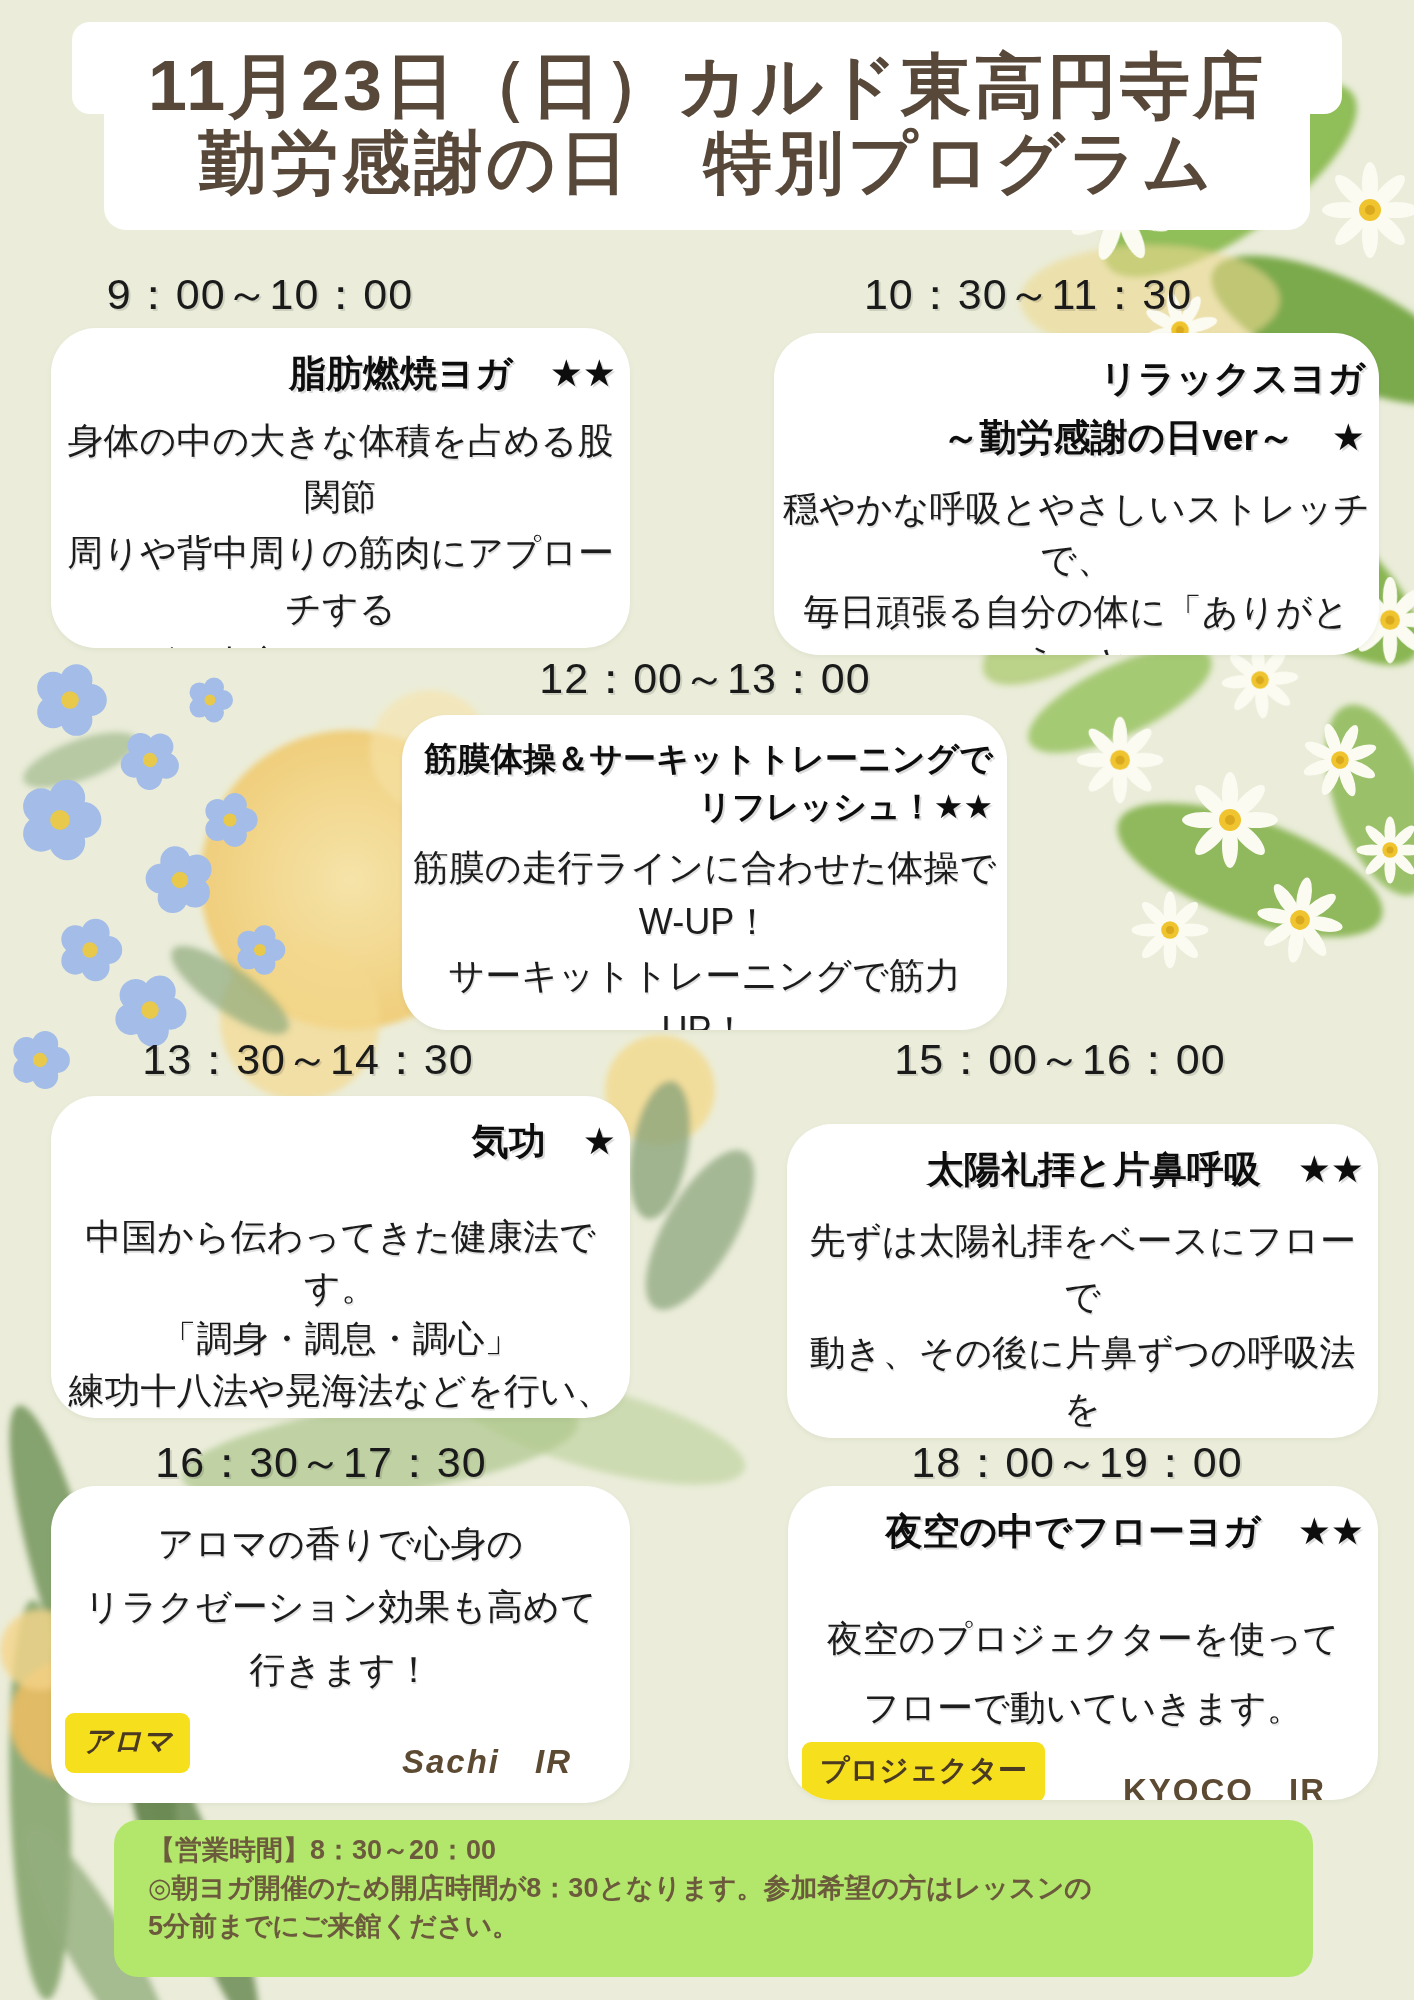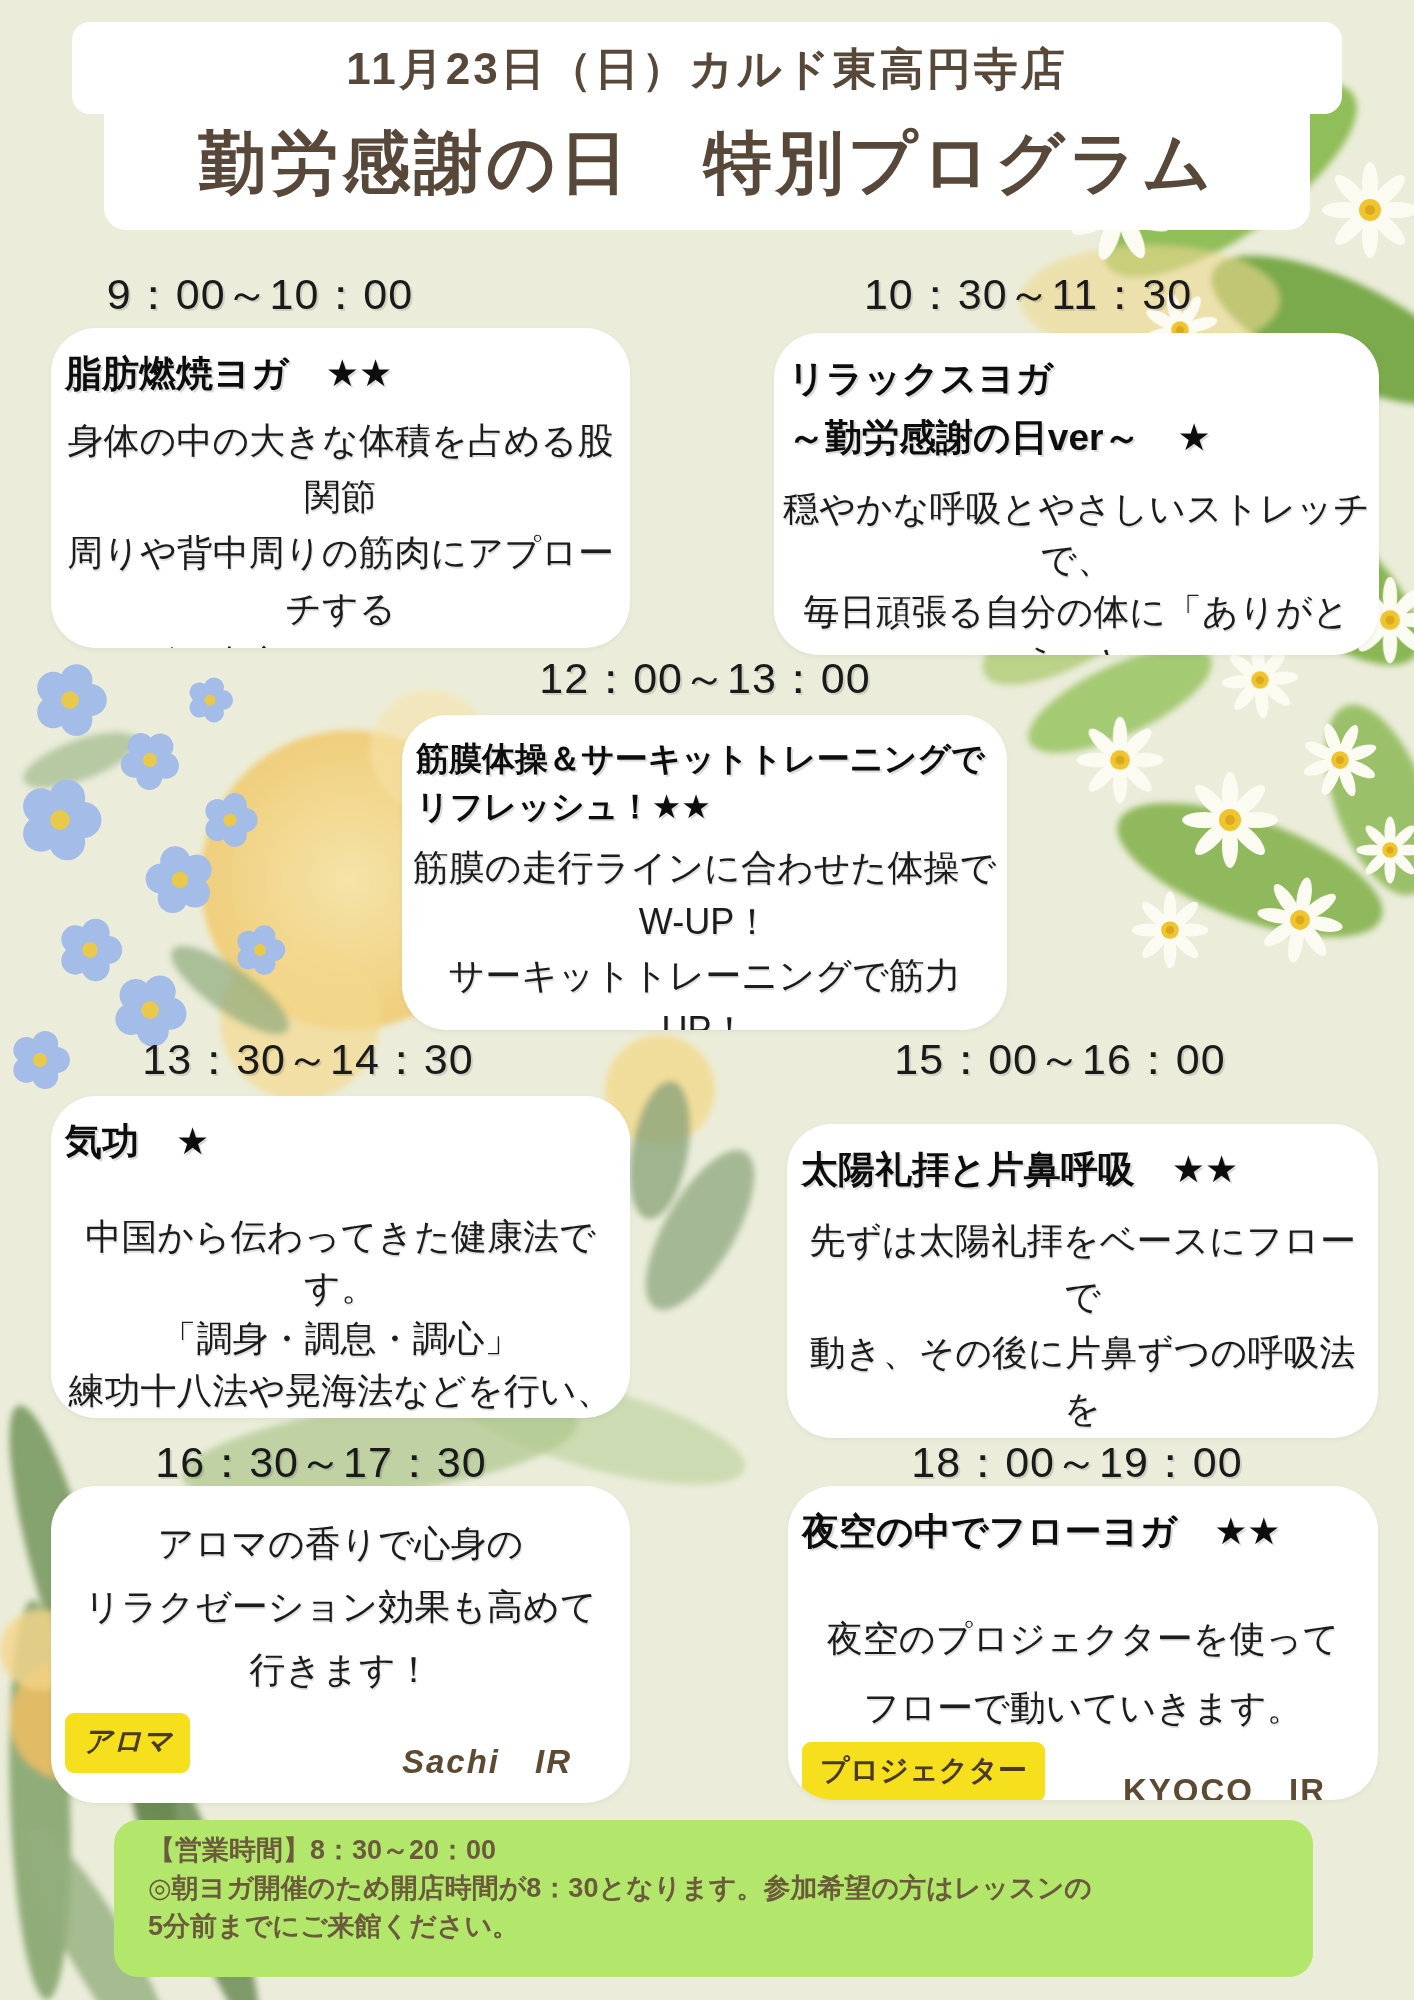--- a/index.html
+++ b/index.html
@@ -9,21 +9,21 @@
   }
   *{margin:0;padding:0;box-sizing:border-box;}
   html,body{width:1414px;}
   body{font-family:"Liberation Sans","DejaVu Sans",sans-serif;background:#fff;}
   .poster{position:relative;width:1414px;height:2000px;background:var(--background);overflow:hidden;}
   .deco{position:absolute;left:0;top:0;z-index:0;}
 
   
   .plaque-band{position:absolute;left:72px;top:22px;width:1270px;height:92px;background:var(--card);border-radius:18px;z-index:1;}
   .plaque-main{position:absolute;left:104px;top:52px;width:1206px;height:178px;background:var(--card);border-radius:22px;z-index:1;}
-  .title-date{position:absolute;left:0;right:0;top:40px;text-align:center;font-size:44px;font-weight:600;
+  .title-date{position:absolute;left:0;right:0;top:40px;text-align:center;font-size:70px;font-weight:600;
     color:var(--brown-text);letter-spacing:3px;z-index:2;}
   .title-main{position:absolute;left:0;right:0;top:118px;text-align:center;font-size:68px;font-weight:800;
     color:var(--brown-text);letter-spacing:4px;z-index:2;}
 
   .time{position:absolute;width:440px;text-align:center;font-size:43px;color:var(--time-text);
     letter-spacing:1px;z-index:2;text-shadow:2px 2px 0 rgba(0,0,0,0.12);white-space:nowrap;}
   .t1{left:40px;top:266px;}  .t2{left:808px;top:266px;}
   .t3{left:485px;top:650px;}
   .t4{left:88px;top:1031px;} .t5{left:840px;top:1031px;}
   .t6{left:101px;top:1434px;} .t7{left:857px;top:1434px;}
@@ -31,21 +31,21 @@
   .card{position:absolute;background:var(--card);border-radius:45px;z-index:2;display:flex;
     flex-direction:column;overflow:hidden;box-shadow:0 2px 5px rgba(90,100,60,0.08);}
   .c1{left:51px;top:328px;width:579px;height:320px;}
   .c2{left:774px;top:333px;width:605px;height:322px;}
   .c3{left:402px;top:715px;width:605px;height:315px;}
   .c4{left:51px;top:1096px;width:579px;height:322px;}
   .c5{left:787px;top:1096px;width:591px;height:314px;margin-top:28px;}
   .c6{left:51px;top:1486px;width:579px;height:317px;}
   .c7{left:788px;top:1486px;width:590px;height:314px;}
 
-  .card-title{font-size:37px;font-weight:800;color:#0D0D0D;text-align:left;margin:16px 14px 0;
+  .card-title{font-size:37px;font-weight:800;color:#0D0D0D;text-align:right;margin:16px 14px 0;
     line-height:1.6;white-space:pre-line;text-shadow:2px 2px 0 rgba(0,0,0,0.14);}
   .c3 .card-title{font-size:33px;line-height:1.45;margin-top:20px;}
   .card-body{font-size:36px;color:var(--body-text);text-align:center;margin:10px 8px 0;line-height:1.55;
     white-space:pre-line;text-shadow:1px 2px 0 rgba(0,0,0,0.12);}
   .c2 .card-body{line-height:1.42;margin-top:16px;}
   .c3 .card-body{line-height:1.5;}
   .c4 .card-body{margin-top:40px;line-height:1.42;}
   .c5 .card-body{margin-top:14px;line-height:1.55;}
   .c6 .card-body{margin-top:26px;line-height:1.75;}
   .c7 .card-body{margin-top:44px;line-height:1.9;}

